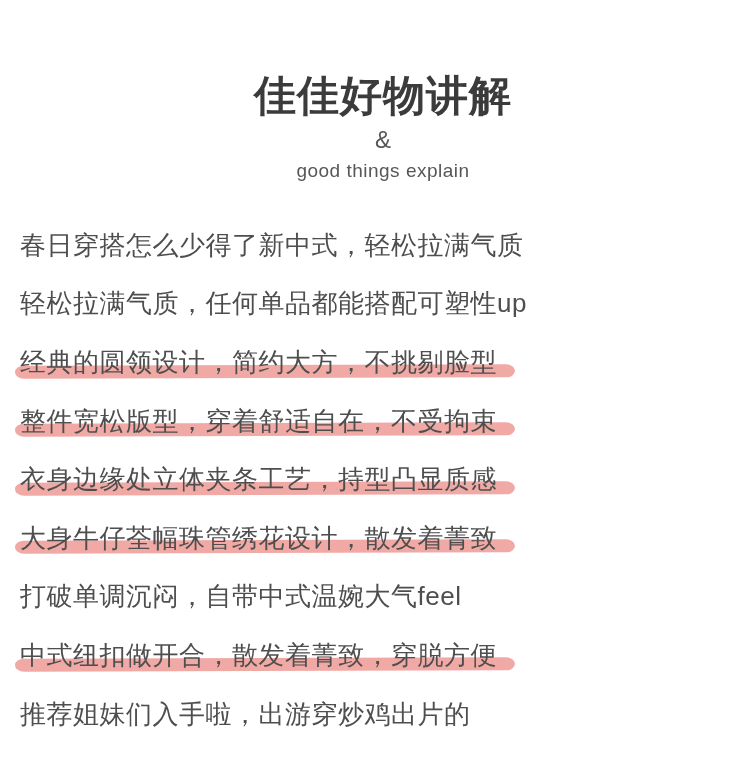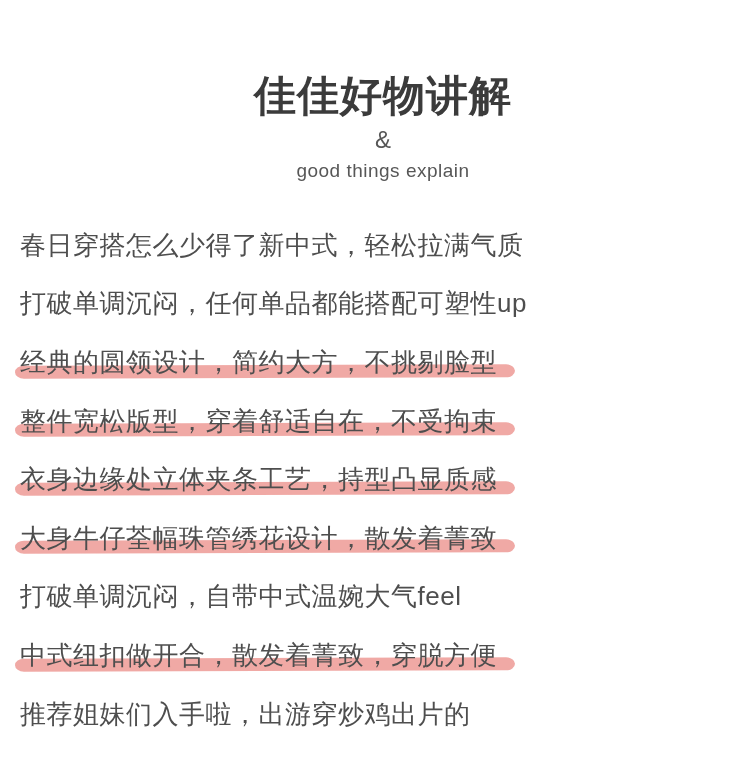--- a/index.html
+++ b/index.html
@@ -91,21 +91,21 @@
 <div class="page" style="--bg: #ffffff; --title-color: #3b3b3b; --sub-color: #575757; --body-color: #4e4e4e; --highlight: #efa29d;">
   <header>
     <h1 class="title">佳佳好物讲解</h1>
     <div class="amp">&amp;</div>
     <div class="subtitle">good things explain</div>
   </header>
 
   <main>
 
   <p class="line"><span>春日穿搭怎么少得了新中式，轻松拉满气质</span></p>
-      <p class="line"><span>打破单调沉闷，任何单品都能搭配可塑性up</span></p>
+      <p class="line"><span>轻松拉满气质，任何单品都能搭配可塑性up</span></p>
       <p class="line hl"><span>经典的圆领设计，简约大方，不挑剔脸型</span></p>
       <p class="line hl"><span>整件宽松版型，穿着舒适自在，不受拘束</span></p>
       <p class="line hl"><span>衣身边缘处立体夹条工艺，持型凸显质感</span></p>
       <p class="line hl"><span>大身牛仔荃幅珠管绣花设计，散发着菁致</span></p>
       <p class="line"><span>打破单调沉闷，自带中式温婉大气feel</span></p>
       <p class="line hl"><span>中式纽扣做开合，散发着菁致，穿脱方便</span></p>
       <p class="line"><span>推荐姐妹们入手啦，出游穿炒鸡出片的</span></p>
     </main>
 </div>
 

